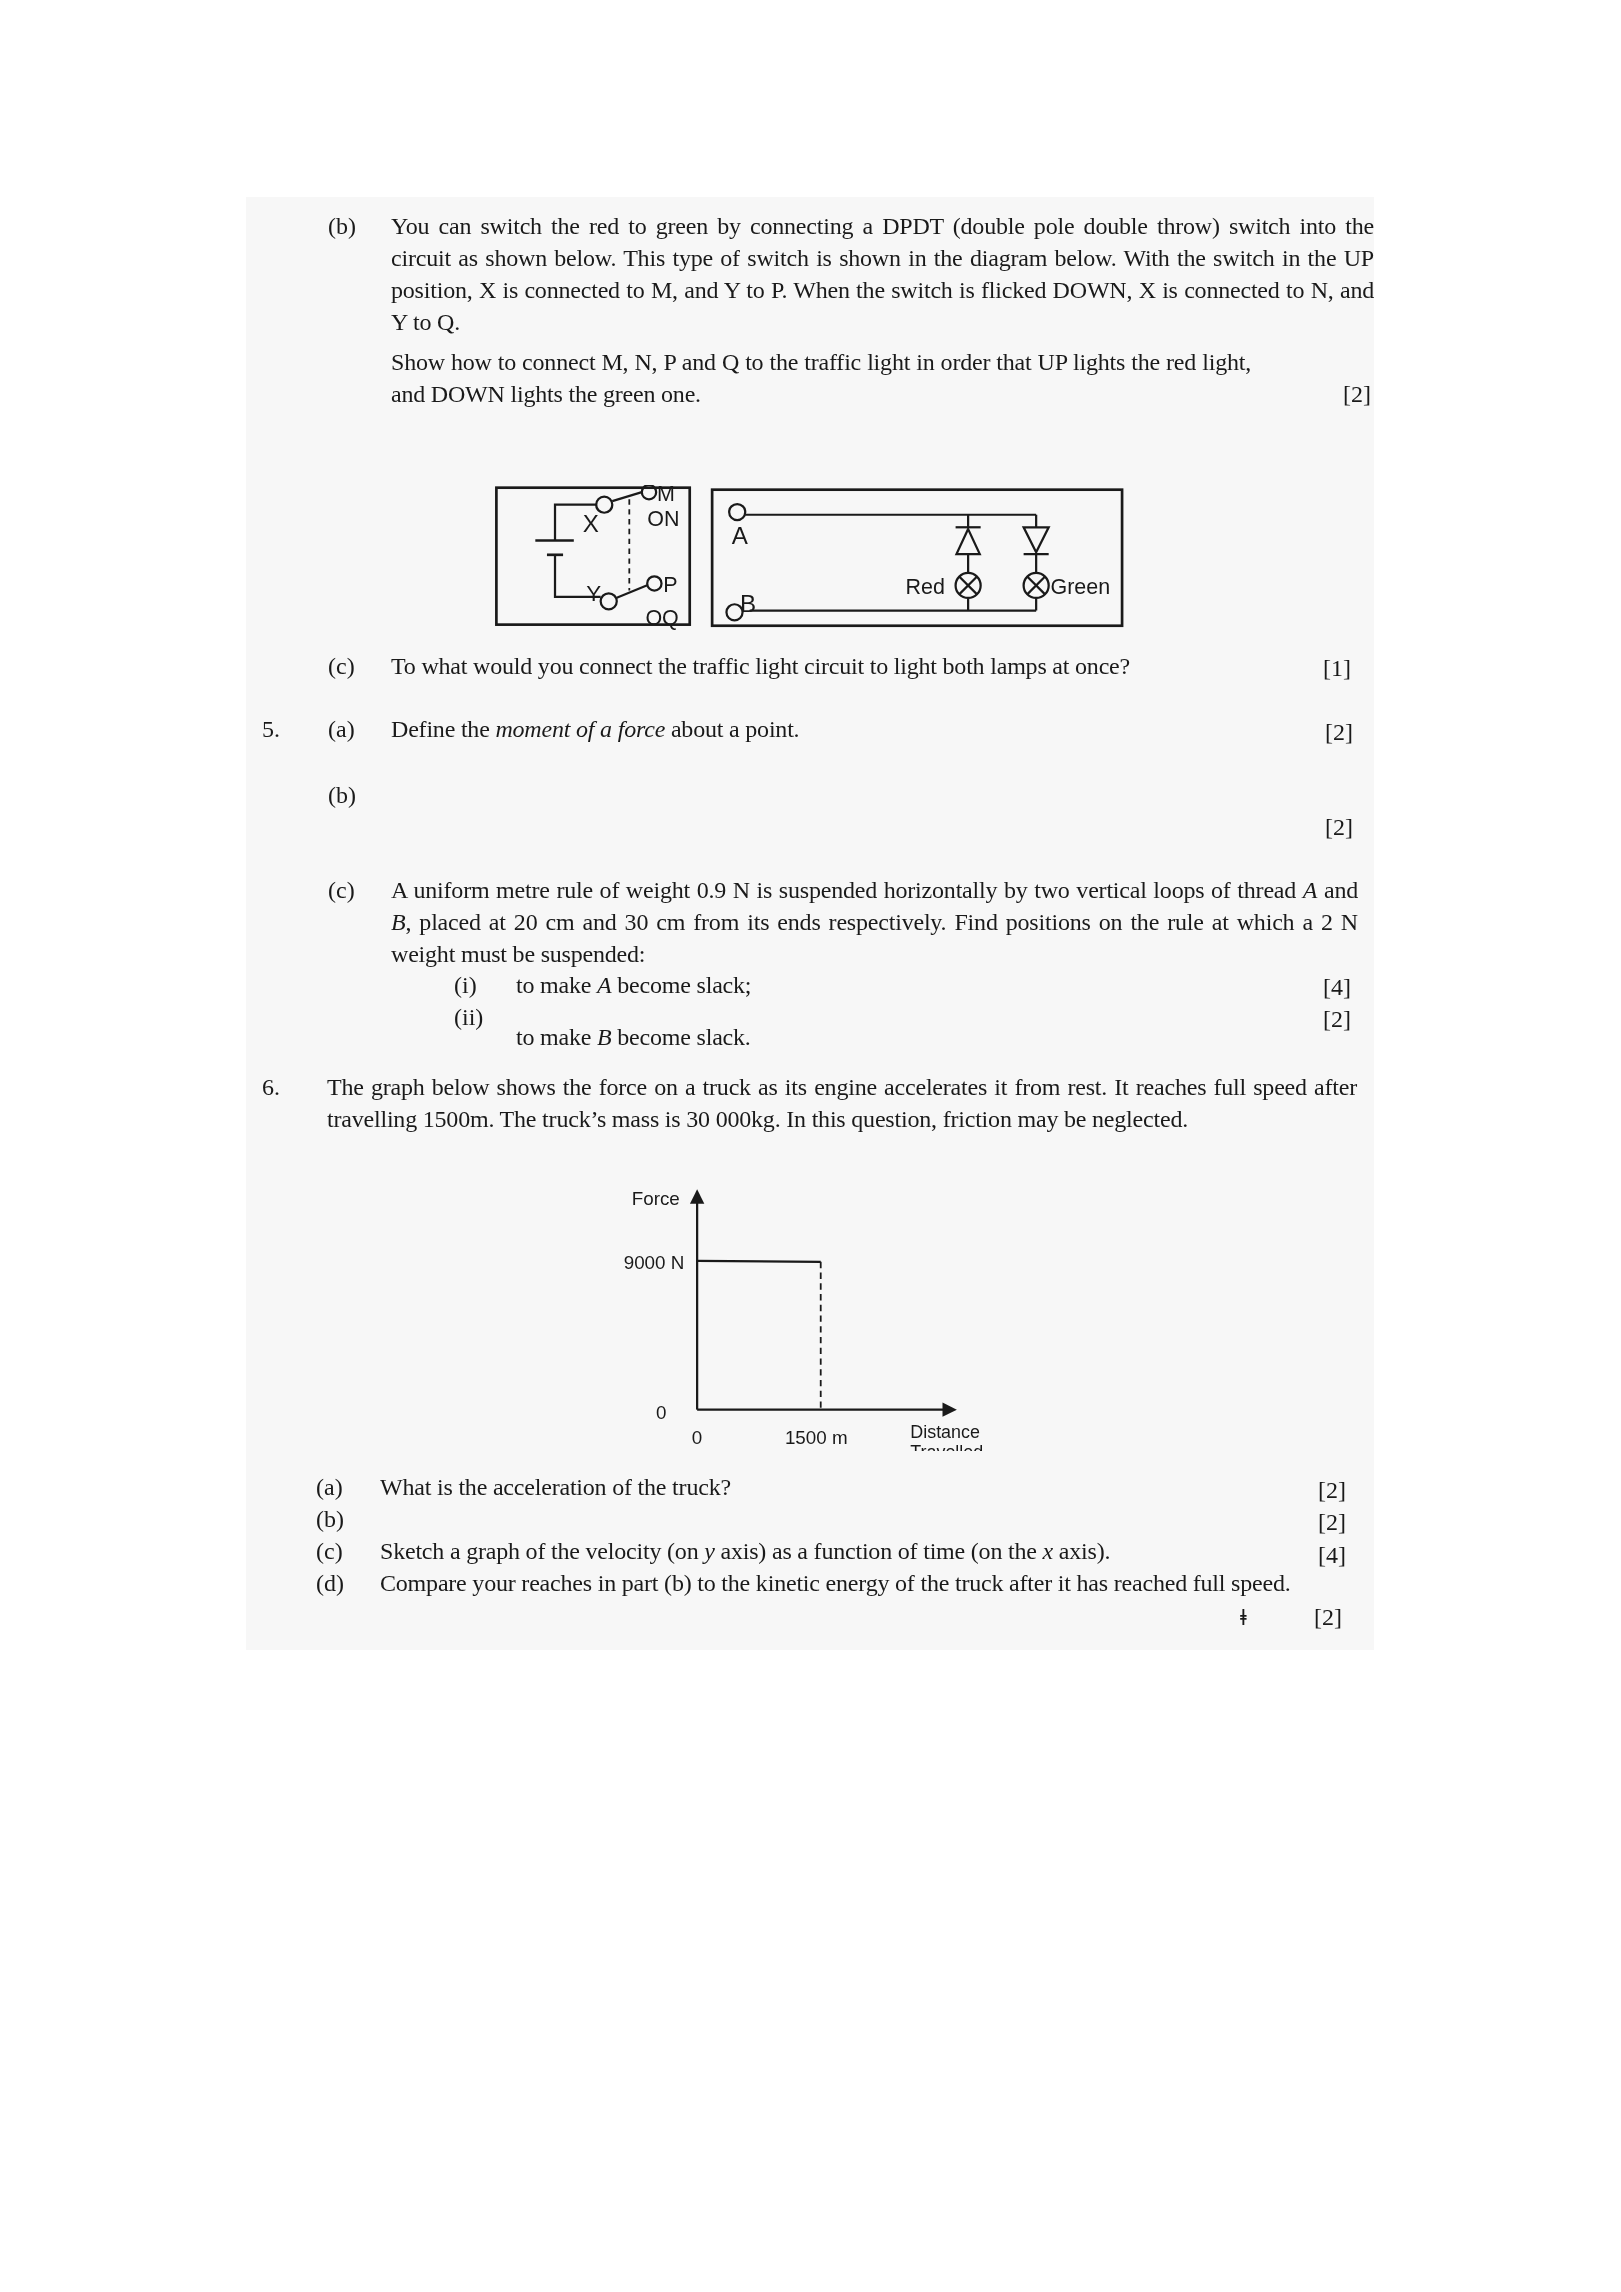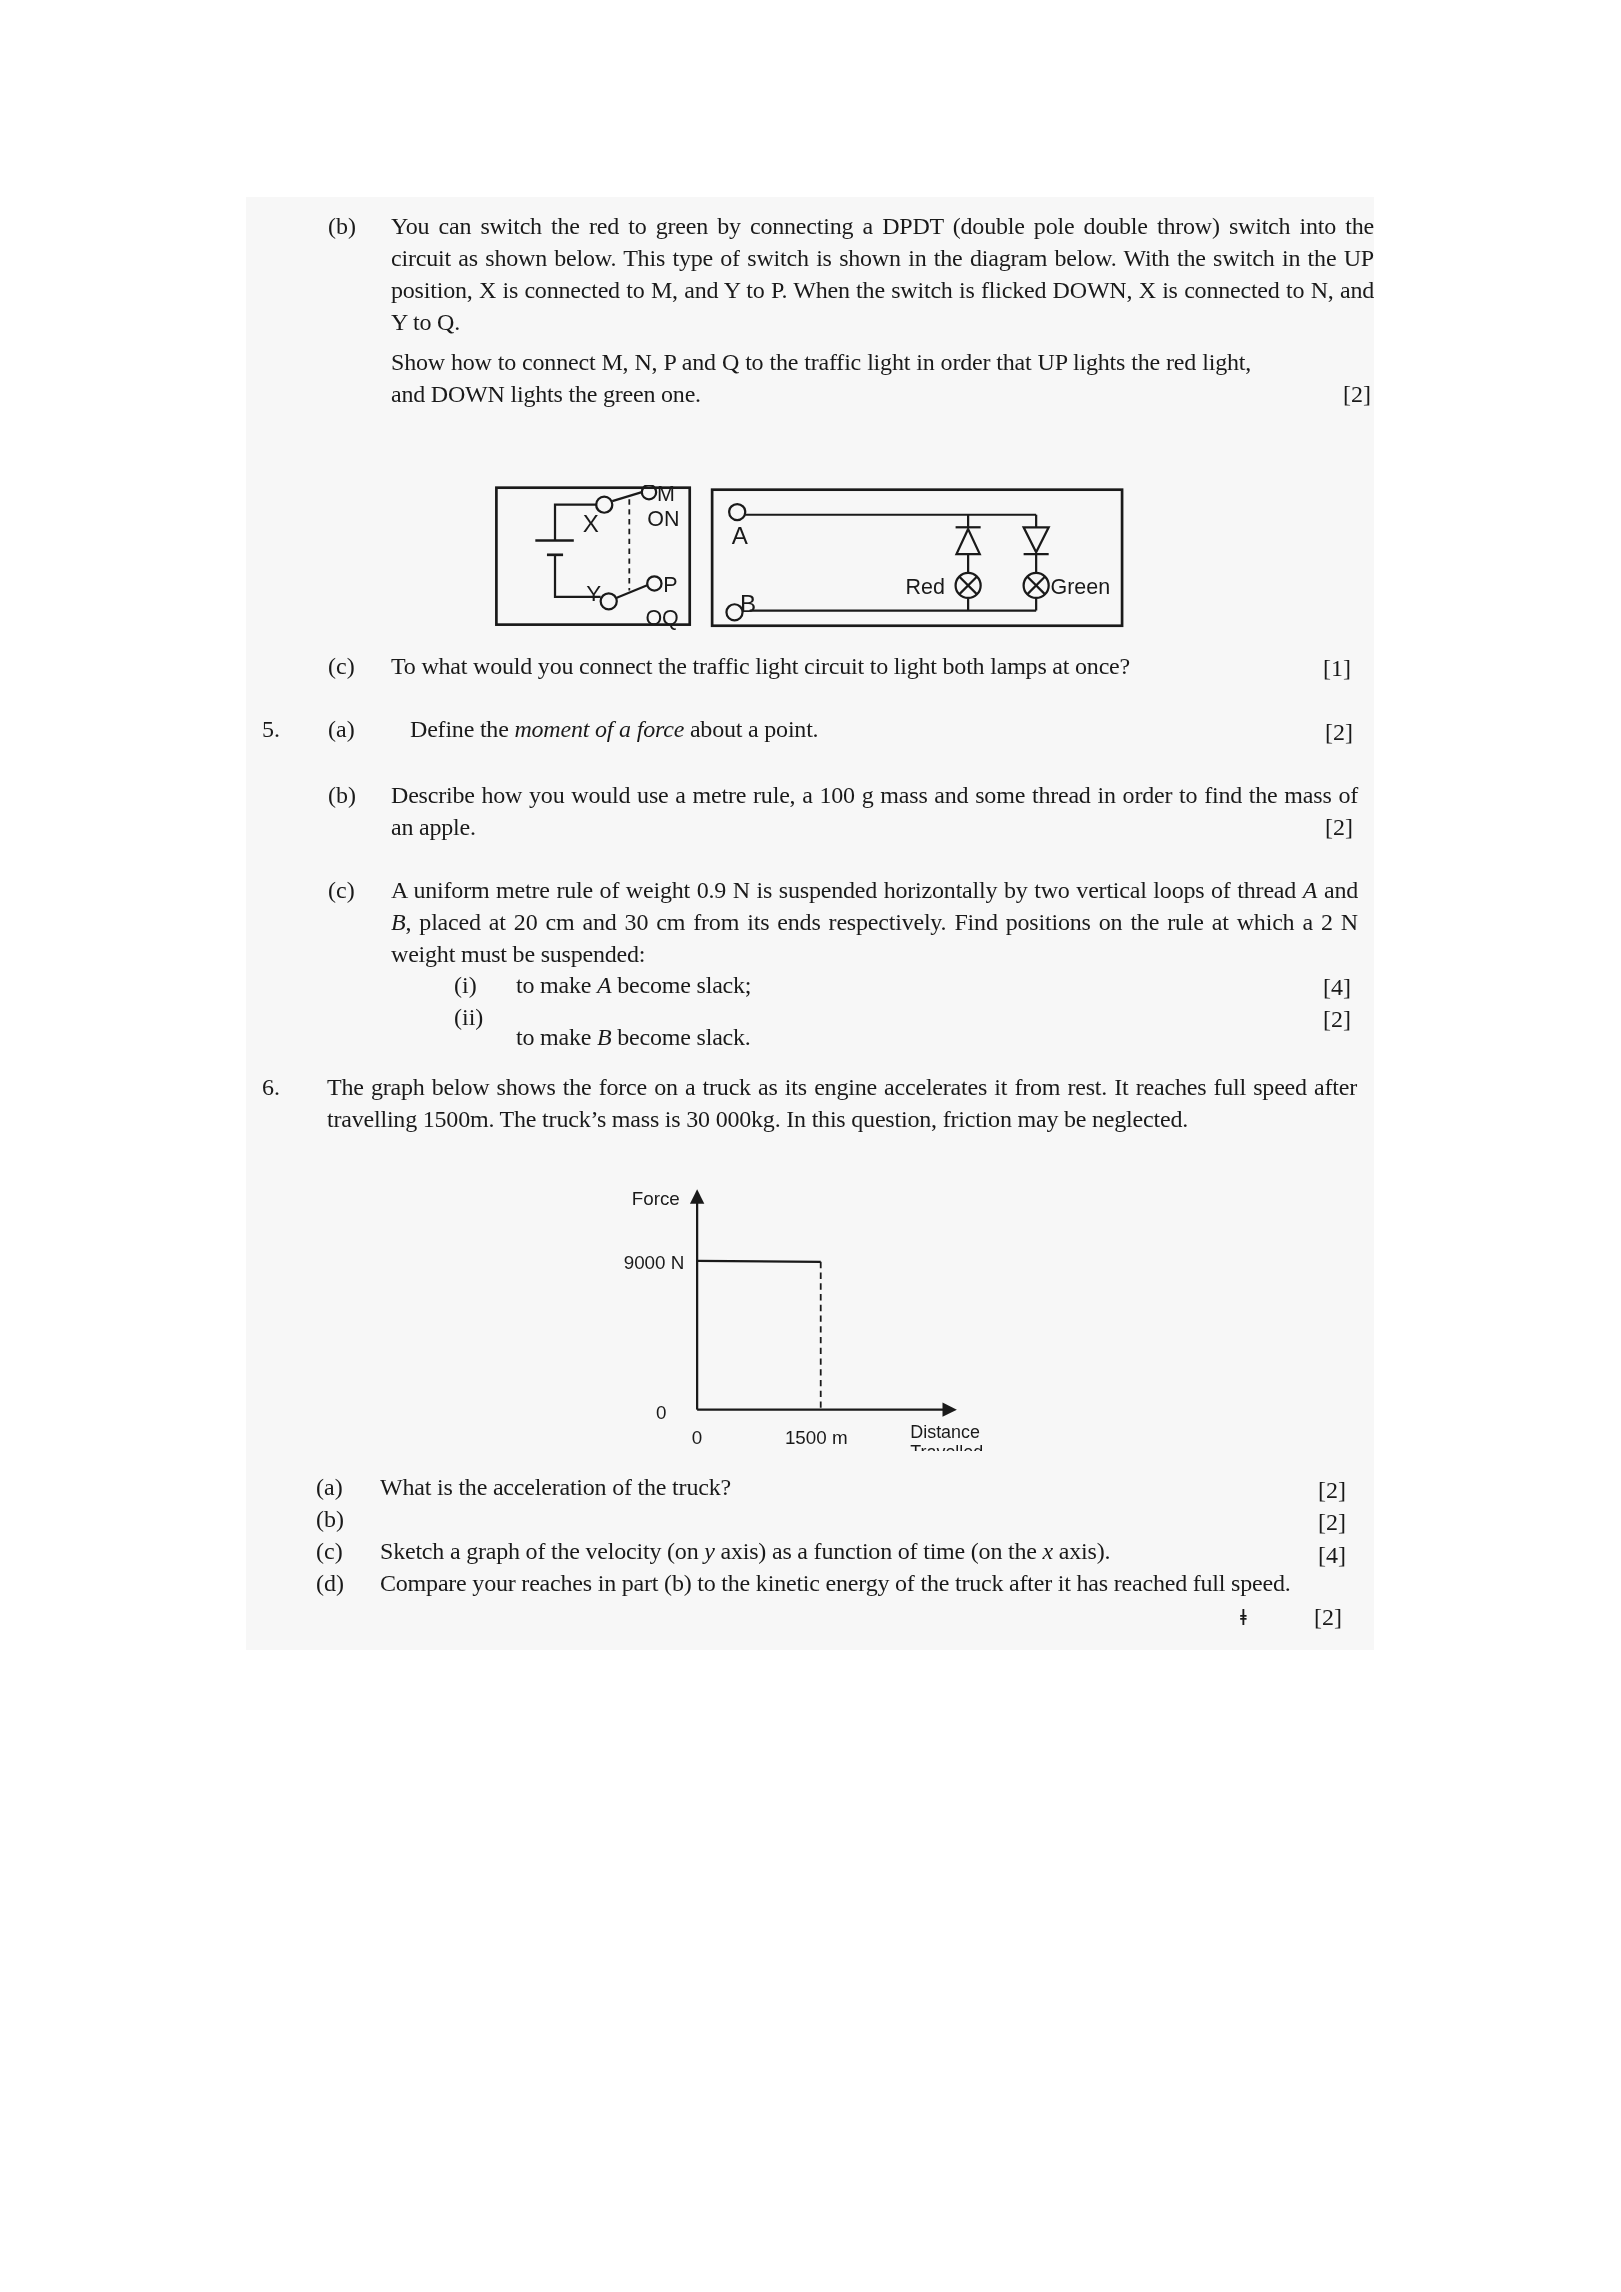--- a/index.html
+++ b/index.html
@@ -84,27 +84,26 @@
       <text x="380" y="119" font-size="24">Green</text>
     </svg>
   </div>
 
   <div class="lbl" style="left:82px; top:453px;">(c)</div>
   <div class="abs t" style="left:145px; top:453px; width:896px;">To what would you connect the traffic light circuit to light both lamps at once?</div>
   <div class="mark" style="left:1077px; top:455px;">[1]</div>
 
   <div class="lbl" style="left:16px; top:516px;">5.</div>
   <div class="lbl" style="left:82px; top:516px;">(a)</div>
-  <div class="abs t" style="left:145px; top:516px; width:806px;margin-left:19px;">
+  <div class="abs t" style="left:145px; top:516px; width:806px;">
     <span>Define the </span><i>moment of a force</i><span> about a point.</span>
   </div>
   <div class="mark" style="left:1079px; top:519px;">[2]</div>
 
   <div class="lbl" style="left:82px; top:582px;">(b)</div>
-  <div class="abs t just" style="left:145px; top:582px; width:967px;">Describe how you would use a metre rule, a 100 g mass and some thread in order to find the mass of an apple.</div>
   <div class="mark" style="left:1079px; top:614px;">[2]</div>
 
   <div class="lbl" style="left:82px; top:677px;">(c)</div>
   <div class="abs t just" style="left:145px; top:677px; width:967px;">
     <span>A uniform metre rule of weight 0.9 N is suspended horizontally by two vertical loops of thread </span><i>A</i><span> and </span><i>B</i><span>, placed at 20 cm and 30 cm from its ends respectively.  Find positions on the rule at which a 2 N weight must be suspended:</span>
   </div>
   <div class="lbl" style="left:208px; top:772px;">(i)</div>
   <div class="abs t" style="left:270px; top:772px;">
     <span>to make </span><i>A</i><span> become slack;</span>
   </div>

